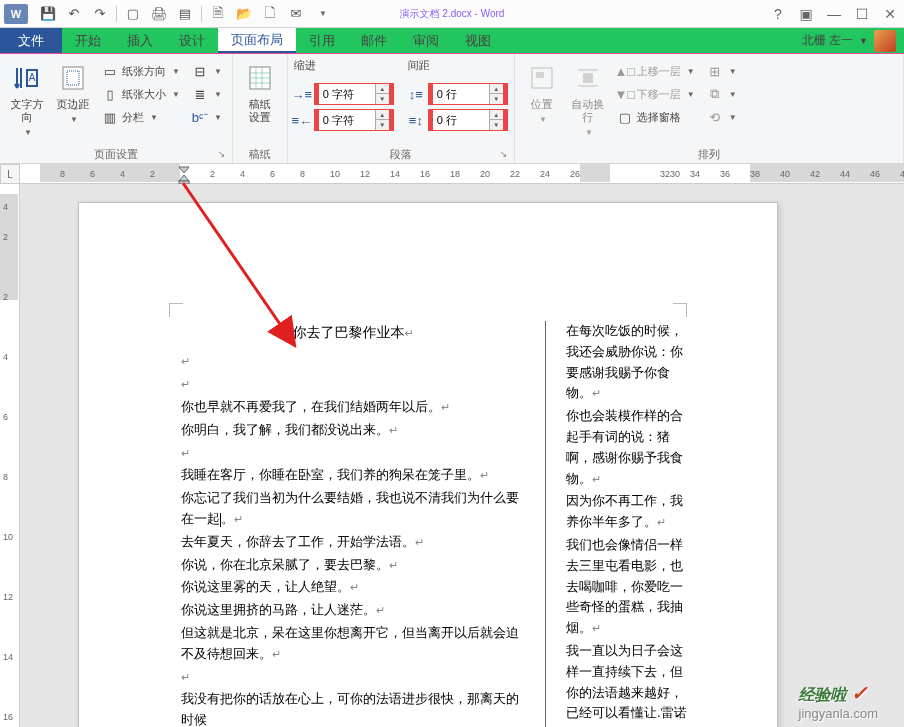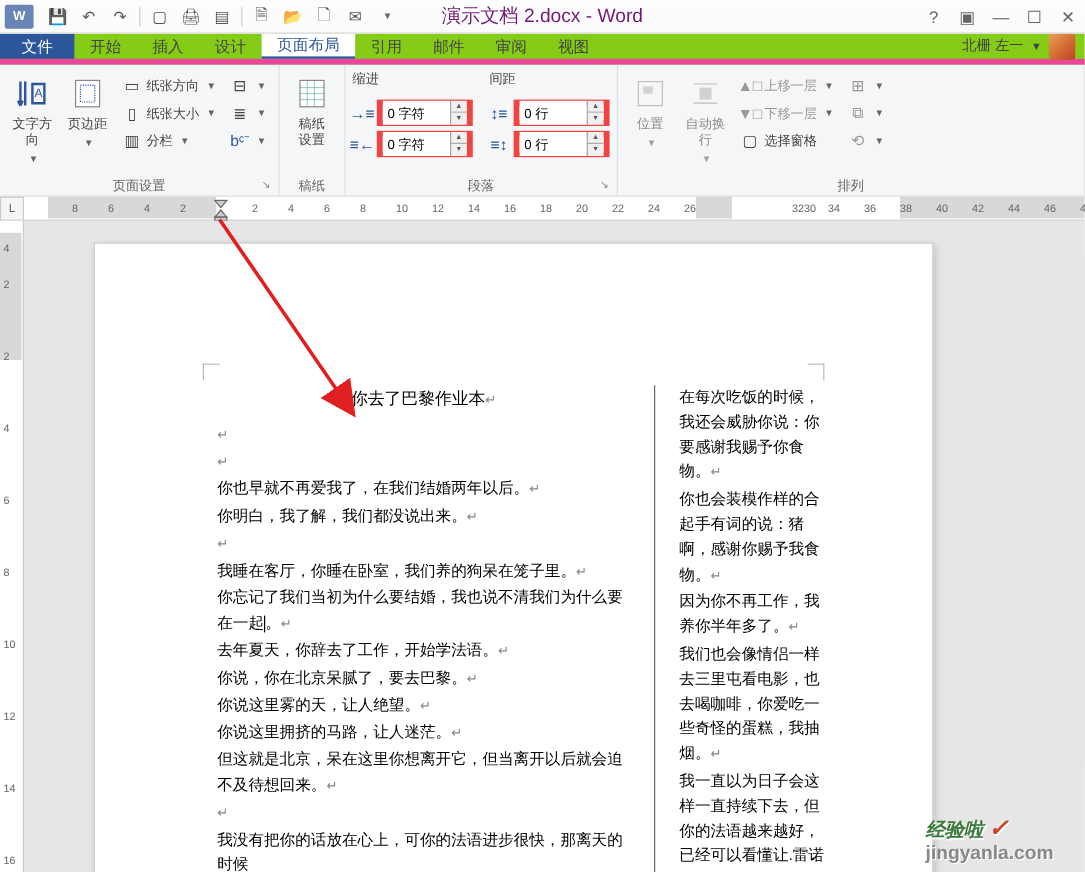--- a/index.html
+++ b/index.html
@@ -5,26 +5,26 @@
 * { margin: 0; padding: 0; box-sizing: border-box; font-family: "Microsoft YaHei", SimSun, sans-serif; }
 body { width: 904px; height: 727px; background: #fff; overflow: hidden; position: relative; }
 
 
 .titlebar { height: 28px; background: #fff; display: flex; align-items: center; border-bottom: 1px solid #d4d4d4; position: relative; }
 .titlebar-bg { position: absolute; inset: 0; background: linear-gradient(to bottom, #f8f8f8, #f0f0f0); opacity: 0.3; }
 .app-icon { width: 24px; height: 20px; background: #2b579a; color: #fff; display: flex; align-items: center; justify-content: center; font-size: 11px; font-weight: bold; margin: 2px 4px; border-radius: 2px; }
 .qat { display: flex; align-items: center; gap: 2px; margin-left: 4px; z-index: 1; }
 .qat-btn { width: 24px; height: 22px; display: flex; align-items: center; justify-content: center; cursor: pointer; color: #555; font-size: 13px; }
 .qat-sep { width: 1px; height: 16px; background: #ccc; margin: 0 2px; }
-.title-text { position: absolute; left: 50%; transform: translateX(-50%); font-size: 16px; color: #701a75; z-index: 1; }
+.title-text { position: absolute; left: 50%; transform: translateX(-50%); font-size: 10px; color: #8b5cf6; z-index: 1; }
 .win-controls { margin-left: auto; display: flex; z-index: 1; }
 .win-btn { width: 28px; height: 22px; display: flex; align-items: center; justify-content: center; cursor: pointer; color: #666; font-size: 14px; }
 
 
-.menubar { height: 26px; background: #84cc16; display: flex; align-items: stretch; border-bottom: 5px solid #ec4899; justify-content: flex-end; }
+.menubar { height: 26px; background: #22c55e; display: flex; align-items: stretch; border-bottom: 1px solid #ec4899; justify-content: flex-end; }
 .file-tab { background: #2b579a; color: #fff; padding: 0 18px; display: flex; align-items: center; font-size: 13px; cursor: pointer; }
 .menu-tab { padding: 0 13px; display: flex; align-items: center; font-size: 13px; color: #444; cursor: pointer; }
 .menu-tab.active { color: #2b579a; border-bottom: 2px solid #2b579a; background: #fff; }
 .user-area { margin-left: auto; display: flex; align-items: center; gap: 6px; padding-right: 8px; font-size: 12px; color: #444; }
 .user-avatar { width: 22px; height: 22px; background: linear-gradient(135deg, #e8a050, #c04020); border-radius: 2px; }
 
 
 .ribbon { height: 110px; background: #f5f6f7; border-bottom: 1px solid #d4d4d4; display: flex; }
 .ribbon-group { border-right: 1px solid #e0e0e0; padding: 4px 6px 0 6px; display: flex; flex-direction: column; position: relative; }
 .group-content { flex: 1; display: flex; gap: 4px; }
@@ -442,14 +442,14 @@
   <defs>
       <marker id="ah" markerWidth="10" markerHeight="10" refX="8" refY="5" orient="auto">
         <polygon points="0,0 10,5 0,10" fill="#e02020"></polygon>
       </marker>
     </defs>
   <line x1="5" y1="5" x2="115" y2="165" stroke="#e02020" stroke-width="3" marker-end="url(#ah)"></line>
 </svg>
 
 <div class="watermark">
   <span>经验啦</span> <span class="check">✓</span>
-  <div style="font-size:16px;color:#888;font-style:normal;font-weight:bold">jingyanla.com</div>
+  <div style="font-size:13px;color:#888;font-style:normal;font-weight:normal">jingyanla.com</div>
 </div>
 
 </body></html>

